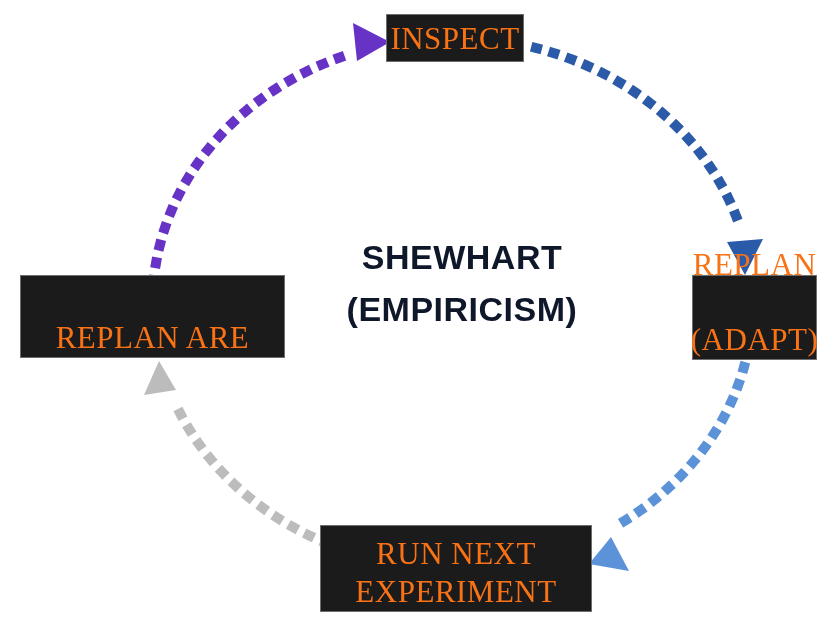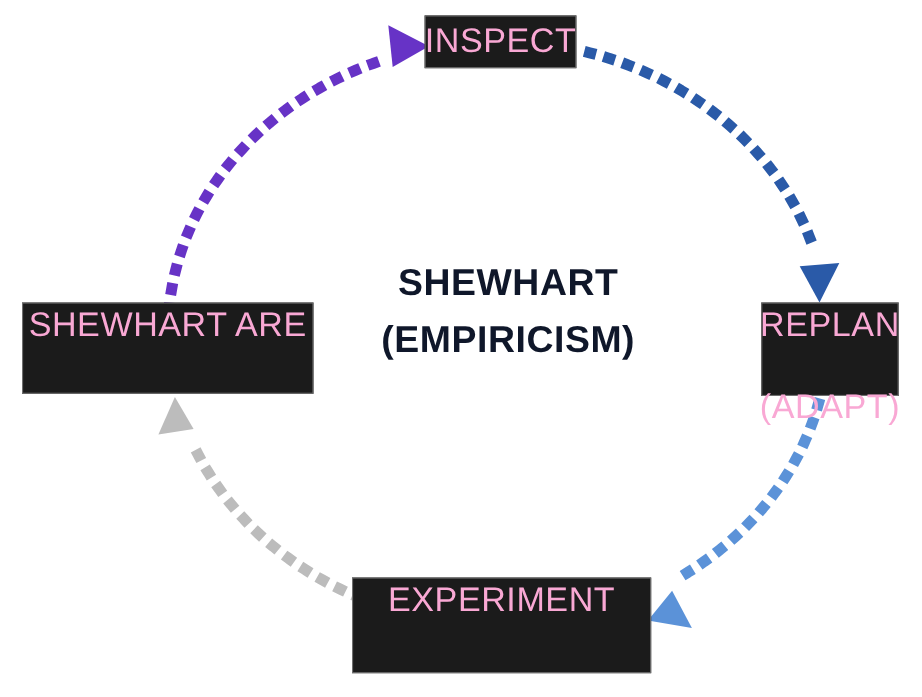--- a/index.html
+++ b/index.html
@@ -20,30 +20,31 @@
     left: 0;
     top: 0;
     width: 838px;
     height: 634px;
   }
   .node {
     position: absolute;
     background: #1b1b1b;
     border: 1px solid #6e6e6e;
     box-sizing: border-box;
-    color: #f9a8d4;
+    color: #f97316;
     display: flex;
     flex-direction: column;
     align-items: center;
-    justify-content: flex-start;
+    justify-content: flex-end;
     text-align: center;
     font-size: 31px;
     font-weight: 400;
     letter-spacing: 0.5px;
     white-space: nowrap;
+    font-family: Liberation Serif, serif;
   }
   .node .line { line-height: 38px; }
   .node-inspect  { left: 386px; top: 14px;  width: 138px; height: 48px; }
   .node-inspect .line { line-height: 44px; }
   .node-replan   { left: 692px; top: 275px; width: 125px; height: 85px; gap: 37px; }
   .node-run-next { left: 320px; top: 525px; width: 272px; height: 87px; }
   .node-results  { left: 20px;  top: 275px; width: 265px; height: 83px; }
   .title {
     position: absolute;
     left: 297px;
@@ -85,20 +86,21 @@
   <div class="node node-inspect">
     <div class="line">INSPECT</div>
   </div>
 
   <div class="node node-replan">
     <div class="line">REPLAN</div>
     <div class="line">(ADAPT)</div>
   </div>
 
   <div class="node node-run-next">
+    <div class="line">RUN NEXT</div>
     <div class="line">EXPERIMENT</div>
   </div>
 
   <div class="node node-results">
-    <div class="line">SHEWHART ARE</div>
+    <div class="line">REPLAN ARE</div>
   </div>
 
 </div>
 
 </body></html>

